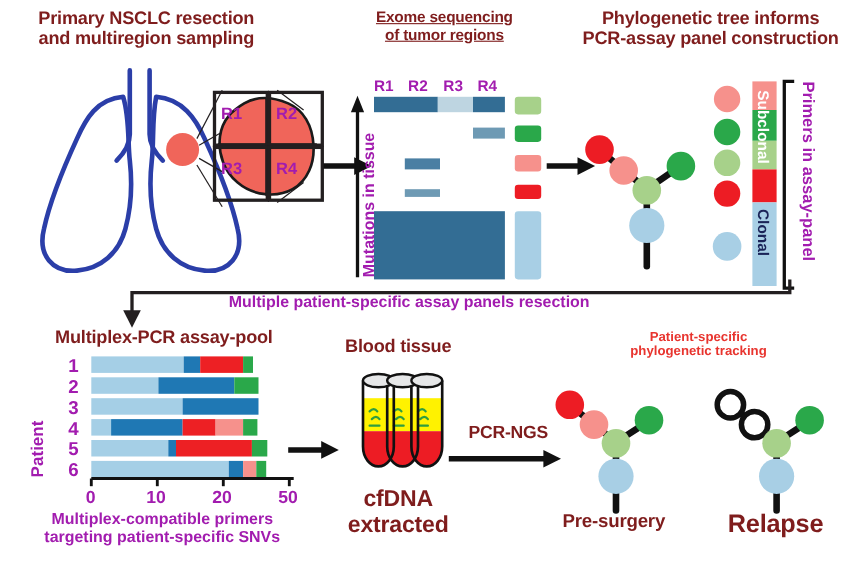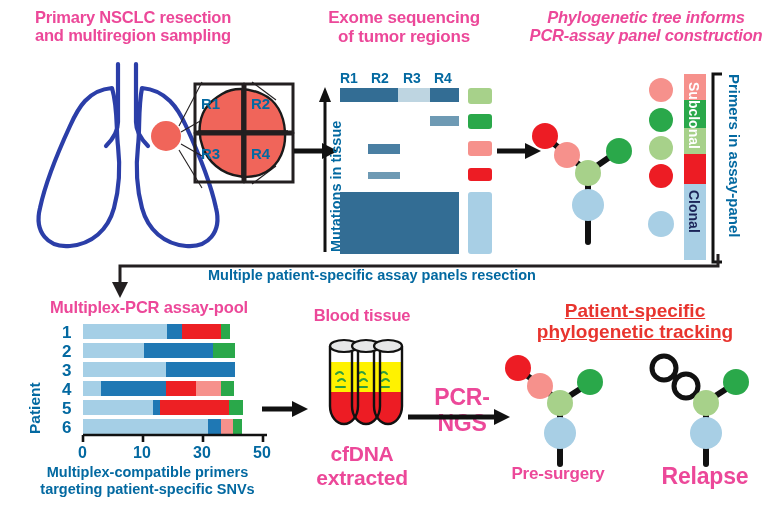--- a/index.html
+++ b/index.html
@@ -1,22 +1,22 @@
 <!DOCTYPE html>
 <html><head>
 <meta charset="utf-8">
 <style>
   html,body{margin:0;padding:0;background:#ffffff;}
   body{width:779px;height:522px;position:relative;overflow:hidden;
        font-family:"Liberation Sans","DejaVu Sans",sans-serif;}
   .fig{position:absolute;left:0;top:0;width:779px;height:522px;}
   .abs{position:absolute;}
-  .ttl{color:#ec4899;font-weight:700;text-align:center;line-height:1.12;letter-spacing:-0.2px;}
+  .ttl{color:#7f1d1d;font-weight:700;text-align:center;line-height:1.12;letter-spacing:-0.2px;}
   .ttl-red{color:#e8342e;font-weight:700;text-align:center;line-height:1.12;}
-  .blk{color:#0369a1;font-weight:700;}
+  .blk{color:#a21caf;font-weight:700;}
   svg{display:block;overflow:visible;}
   .vert{writing-mode:vertical-rl;transform:rotate(180deg);}
   .vert-d{writing-mode:vertical-rl;}
 </style>
 </head>
 <body>
 
 <div class="fig">
 
   <div class="abs ttl" style="left:8px;top:8px;width:250px;font-size:16.5px;">
@@ -63,21 +63,21 @@
   <div class="abs blk" style="left:201px;top:95px;font-size:15px;">R1</div>
   <div class="abs blk" style="left:251px;top:95px;font-size:15px;">R2</div>
   <div class="abs blk" style="left:201px;top:145px;font-size:15px;">R3</div>
   <div class="abs blk" style="left:251px;top:145px;font-size:15px;">R4</div>
 
   <svg class="abs" style="left:294px;top:140px;" width="46" height="22" viewBox="0 0 46 22">
     <path d="M0 11 L30 11" stroke="#111111" stroke-width="5"></path>
     <path d="M28 3 L44 11 L28 19 Z" fill="#111111"></path>
   </svg>
 
-  <div class="abs ttl" style="left:306px;top:8px;width:196px;font-size:17px;">
+  <div class="abs ttl" style="left:306px;top:8px;width:196px;font-size:14px;text-decoration:underline;">
     <div>Exome sequencing</div>
     <div>of tumor regions</div>
   </div>
 
   <svg class="abs" style="left:318px;top:86px;" width="14" height="166" viewBox="0 0 14 166">
     <path d="M7 166 L7 14" stroke="#111111" stroke-width="3"></path>
     <path d="M1 16 L7 1 L13 16 Z" fill="#111111"></path>
   </svg>
   <div class="abs blk vert" style="left:328px;top:92px;height:160px;font-size:14.5px;">Mutations in tissue</div>
 
@@ -104,21 +104,21 @@
 
     <rect x="0" y="104" width="119" height="62" fill="#336d94"></rect>
     <rect x="128" y="104" width="24" height="62" rx="3" fill="#a8cfe5"></rect>
   </svg>
 
   <svg class="abs" style="left:497px;top:140px;" width="46" height="22" viewBox="0 0 46 22">
     <path d="M0 11 L30 11" stroke="#111111" stroke-width="5"></path>
     <path d="M28 3 L44 11 L28 19 Z" fill="#111111"></path>
   </svg>
 
-  <div class="abs ttl" style="left:520px;top:8px;width:252px;font-size:16.5px;font-style:italic;">
+  <div class="abs ttl" style="left:520px;top:8px;width:252px;font-size:16.5px;">
     <div>Phylogenetic tree informs</div>
     <div>PCR-assay panel construction</div>
   </div>
 
   <svg class="abs" style="left:520px;top:108px;" width="120" height="150" viewBox="0 0 120 150">
     <g stroke="#111111" stroke-width="6" stroke-linecap="round" fill="none">
       <line x1="27" y1="30" x2="45" y2="45"></line>
       <line x1="45" y1="45" x2="68" y2="64"></line>
       <line x1="68" y1="64" x2="97" y2="44"></line>
       <line x1="68" y1="64" x2="68" y2="96"></line>
@@ -216,21 +216,21 @@
 
   <svg class="abs" style="left:79px;top:433px;" width="192" height="14" viewBox="0 0 192 14">
     <path d="M4 2 L188 2" stroke="#111111" stroke-width="2.6"></path>
     <path d="M4 2 L4 9" stroke="#111111" stroke-width="2.6"></path>
     <path d="M64 2 L64 9" stroke="#111111" stroke-width="2.6"></path>
     <path d="M124 2 L124 9" stroke="#111111" stroke-width="2.6"></path>
     <path d="M184 2 L184 9" stroke="#111111" stroke-width="2.6"></path>
   </svg>
   <div class="abs blk" style="left:78px;top:444px;font-size:16px;">0</div>
   <div class="abs blk" style="left:133px;top:444px;font-size:16px;">10</div>
-  <div class="abs blk" style="left:193px;top:444px;font-size:16px;">30</div>
+  <div class="abs blk" style="left:193px;top:444px;font-size:16px;">20</div>
   <div class="abs blk" style="left:253px;top:444px;font-size:16px;">50</div>
 
   <div class="abs blk" style="left:10px;top:464px;width:275px;text-align:center;font-size:14.5px;line-height:1.15;">
     <div>Multiplex-compatible primers</div>
     <div>targeting patient-specific SNVs</div>
   </div>
 
   <svg class="abs" style="left:262px;top:398px;" width="48" height="22" viewBox="0 0 48 22">
     <path d="M0 11 L32 11" stroke="#111111" stroke-width="5"></path>
     <path d="M30 3 L46 11 L30 19 Z" fill="#111111"></path>
@@ -292,27 +292,27 @@
       <ellipse cx="46" cy="12" rx="14" ry="6" fill="#e6e7e8" stroke="#111111" stroke-width="2.2"></ellipse>
       <ellipse cx="68" cy="12" rx="14" ry="6" fill="#e6e7e8" stroke="#111111" stroke-width="2.2"></ellipse>
     </g>
   </svg>
 
   <div class="abs ttl" style="left:300px;top:442px;width:124px;font-size:21px;text-align:center;">
     <div>cfDNA</div>
     <div>extracted</div>
   </div>
 
-  <div class="abs ttl" style="left:414px;top:385px;width:96px;font-size:23px;">PCR-NGS</div>
+  <div class="abs ttl" style="left:414px;top:385px;width:96px;font-size:16px;">PCR-NGS</div>
   <svg class="abs" style="left:408px;top:406px;" width="104" height="22" viewBox="0 0 104 22">
     <path d="M0 11 L88 11" stroke="#111111" stroke-width="5"></path>
     <path d="M86 3 L102 11 L86 19 Z" fill="#111111"></path>
   </svg>
 
-  <div class="abs ttl-red" style="left:500px;top:300px;width:270px;font-size:19px;text-decoration:underline;">
+  <div class="abs ttl-red" style="left:500px;top:300px;width:270px;font-size:12px;">
     <div>Patient-specific</div>
     <div>phylogenetic tracking</div>
   </div>
 
   <svg class="abs" style="left:494px;top:348px;" width="130" height="120" viewBox="0 0 130 120">
     <g stroke="#111111" stroke-width="6" stroke-linecap="round" fill="none">
       <line x1="26" y1="22" x2="44" y2="36"></line>
       <line x1="44" y1="36" x2="66" y2="54"></line>
       <line x1="66" y1="54" x2="94" y2="36"></line>
       <line x1="66" y1="54" x2="66" y2="84"></line>

